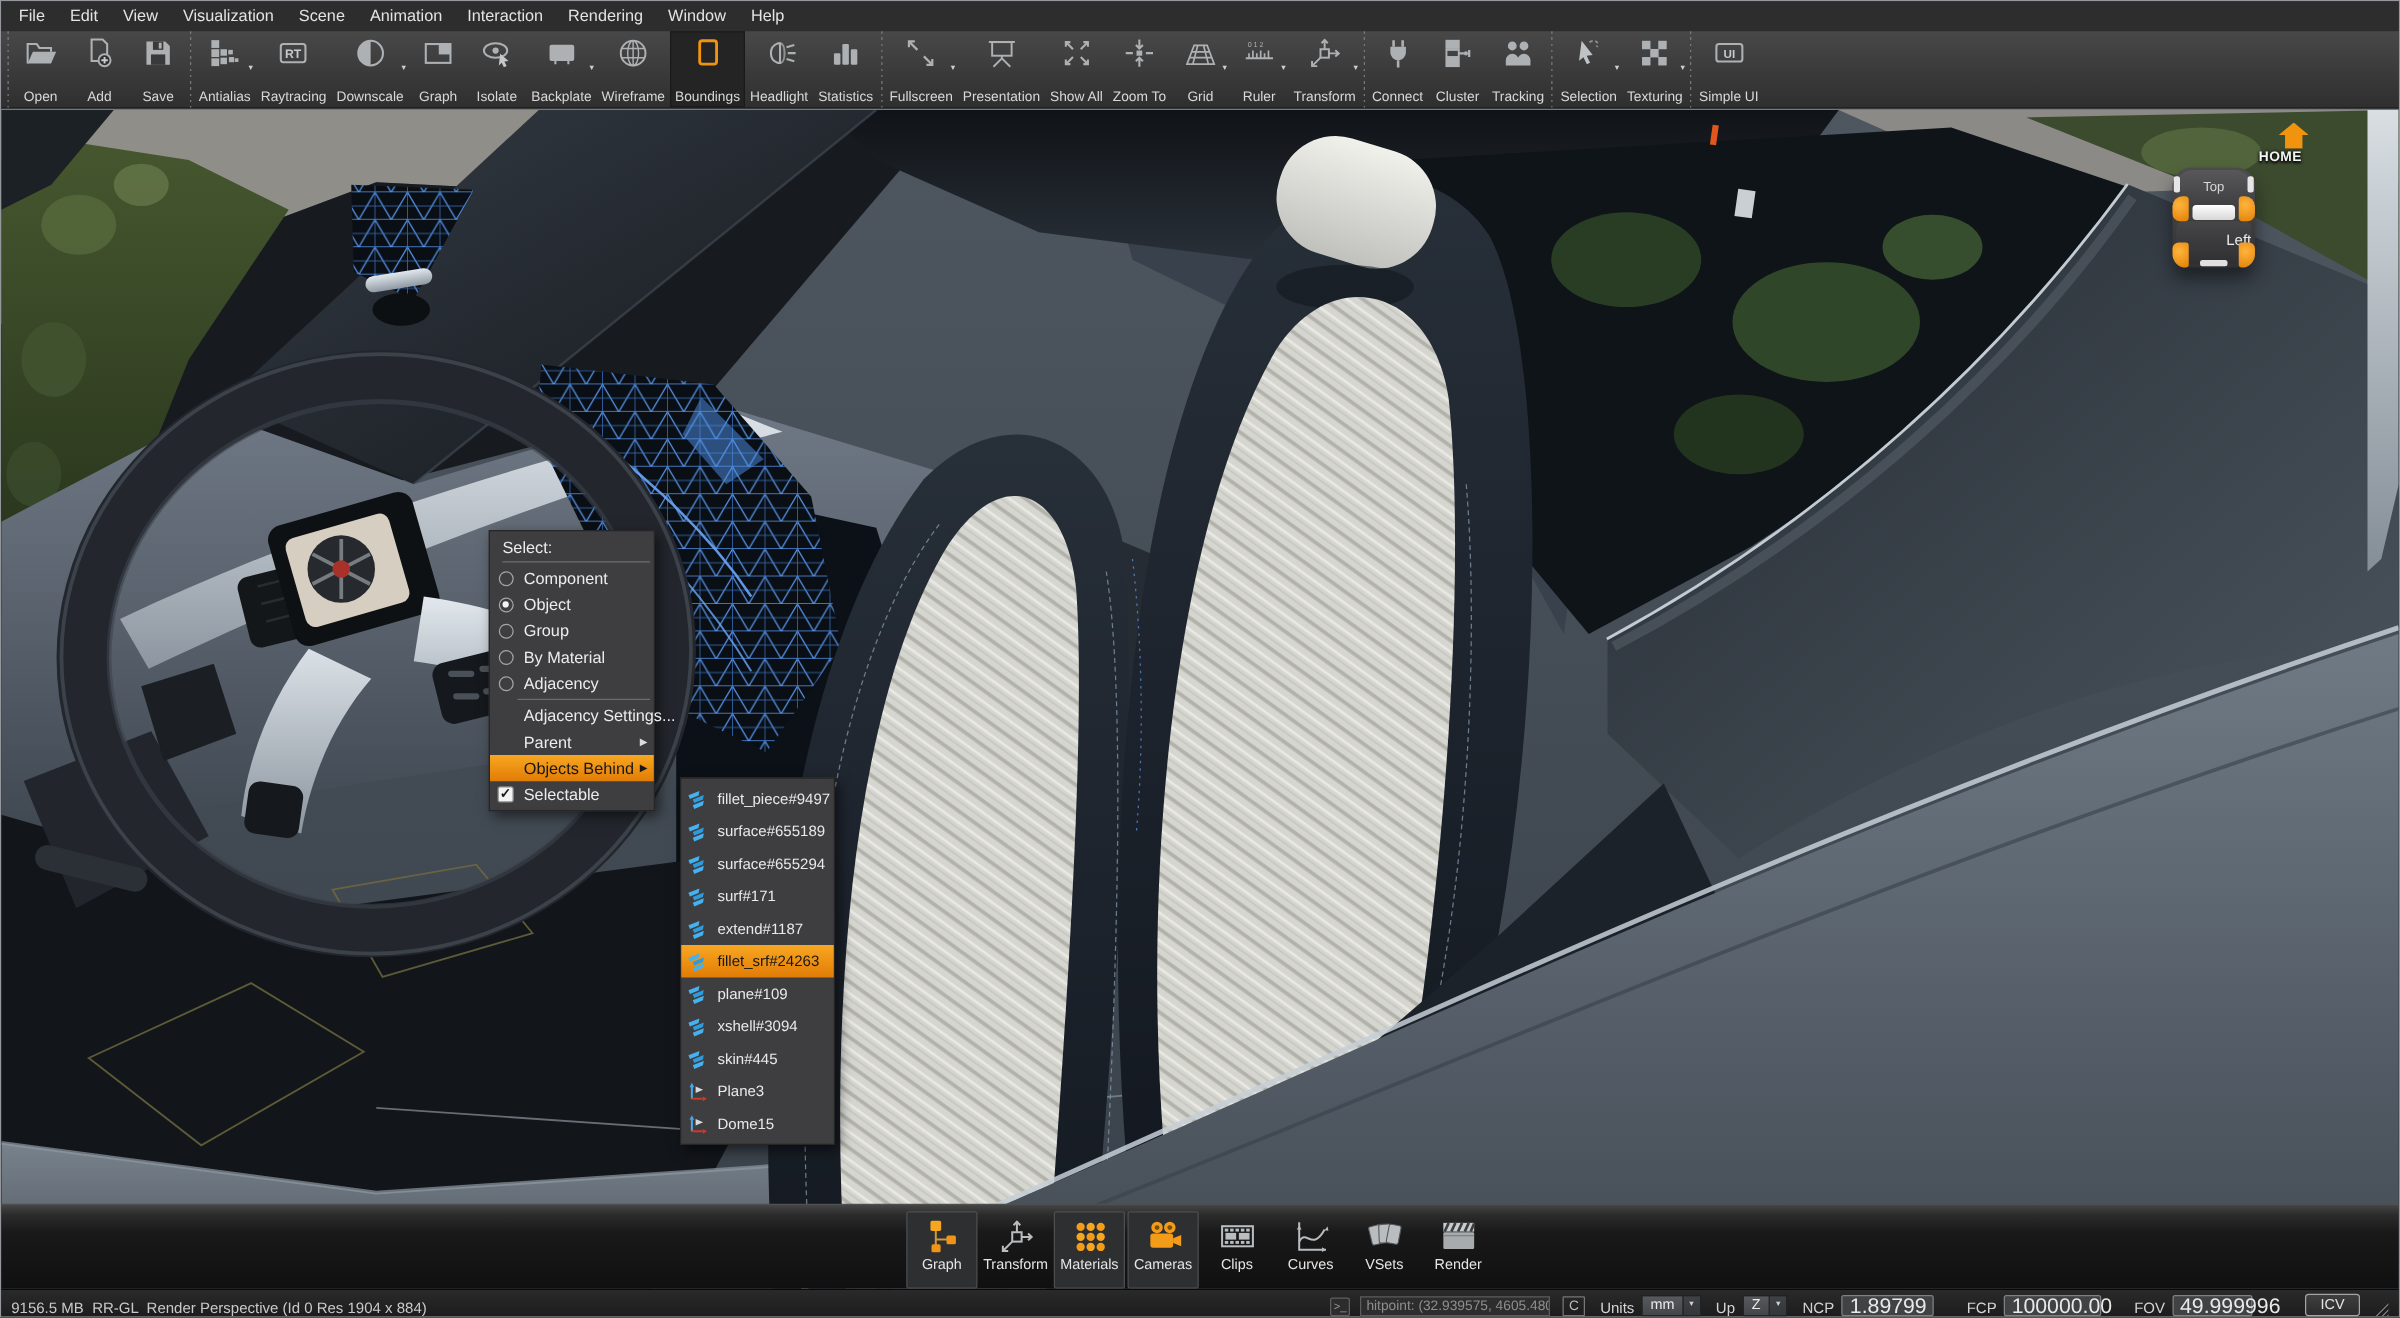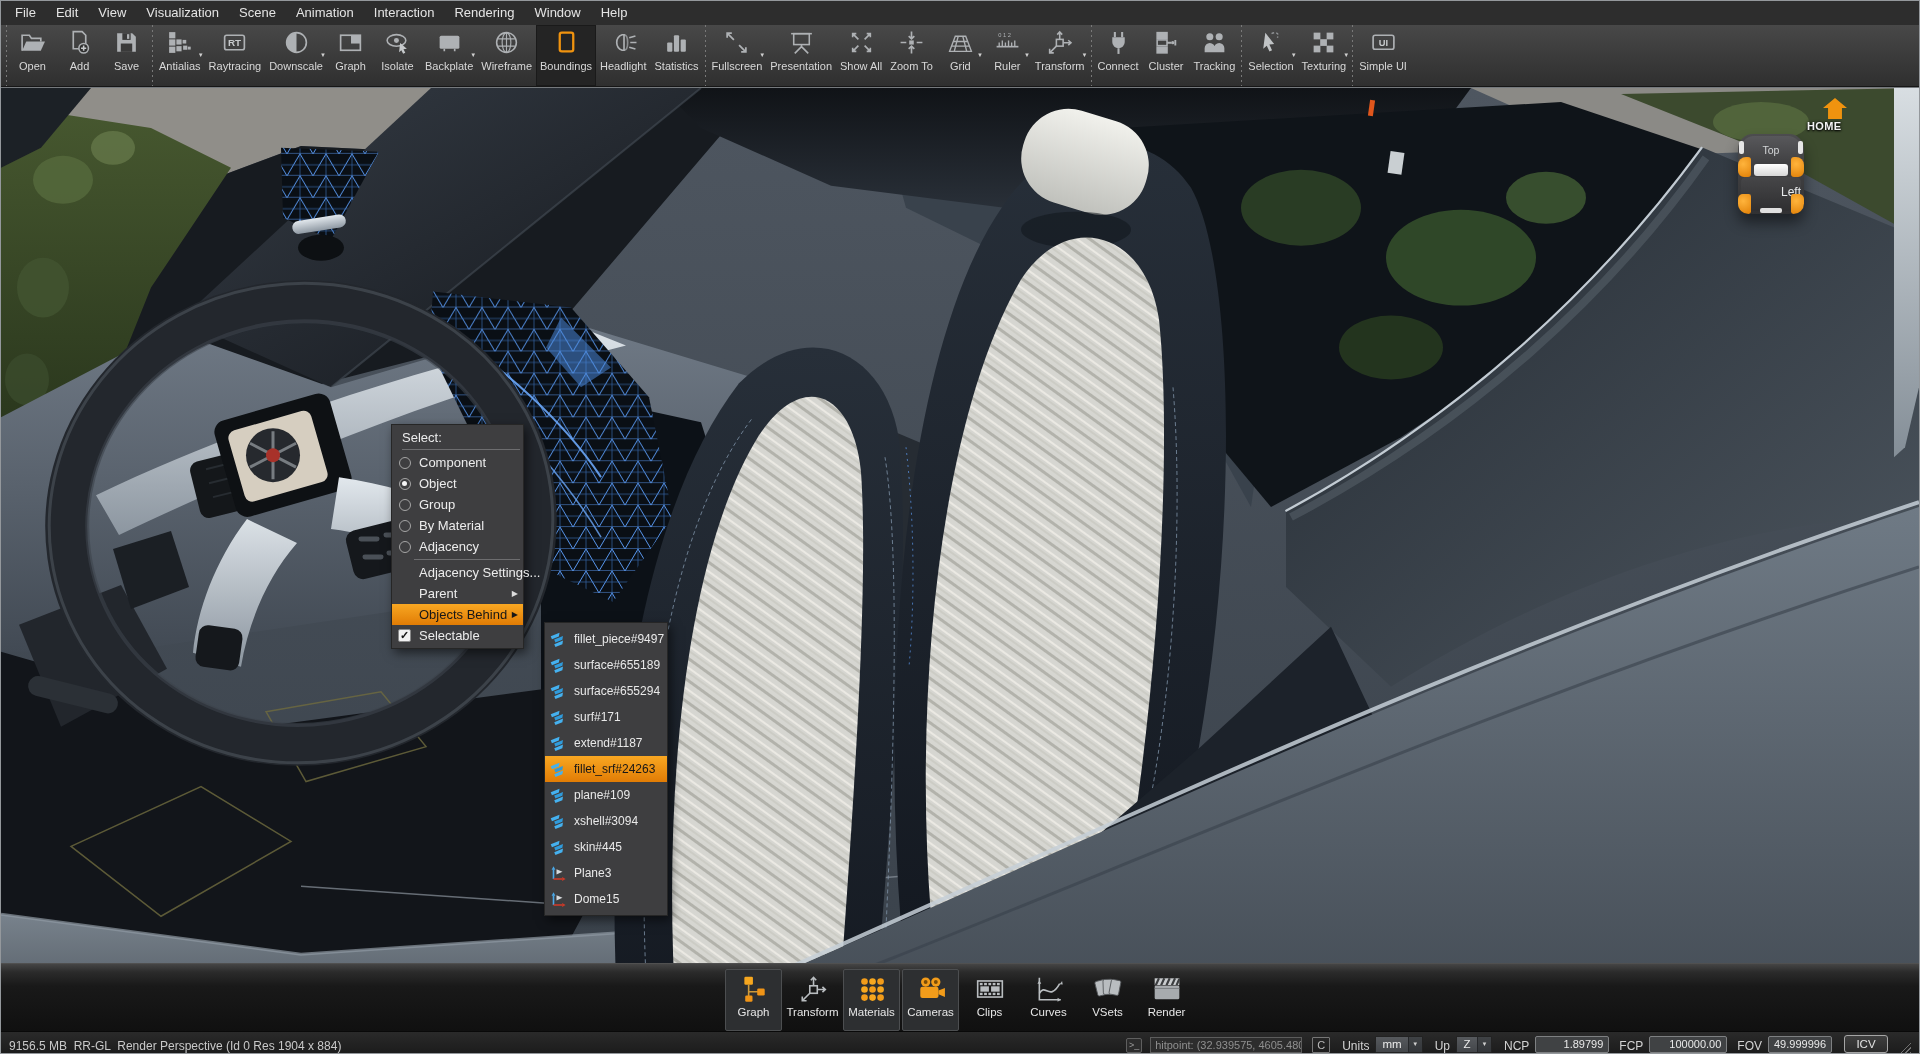--- a/index.html
+++ b/index.html
@@ -8,21 +8,21 @@
 
 .menubar{height:24px;background:#2d2d2d;display:flex;align-items:center;padding-left:4px;flex:none}
 .mitem{padding:0 10px;font-size:13px;color:#e4e4e4;line-height:24px;cursor:default;white-space:nowrap}
 
 .toolbar{height:62px;background:linear-gradient(180deg,#484848,#3a3a3a 55%,#2f2f2f);display:flex;align-items:stretch;padding-left:3px;flex:none;border-bottom:1px solid #161616}
 .tsep{width:5px;flex:none;background-image:repeating-linear-gradient(180deg,#787878 0 2px,transparent 2px 5px);background-size:1px 100%;background-repeat:no-repeat;background-position:center}
 .tbtn{position:relative;min-width:47px;padding:4px 4px 2px;display:flex;flex-direction:column;align-items:center;cursor:pointer;flex:none}
 .tbtn.active{background:#242424;box-shadow:inset 0 0 0 1px #1a1a1a}
 .ticon{width:27px;height:27px;flex:none}
 .ticon svg{width:100%;height:100%;display:block}
-.tlabel{font-size:11px;color:#d8d8d8;margin-top:4px;white-space:nowrap}
+.tlabel{font-size:11px;color:#d8d8d8;margin-top:16px;white-space:nowrap}
 .tarrow{position:absolute;right:1px;top:27px;font-size:6px;color:#cfcfcf}
 
 .viewport{flex:1;position:relative;border-top:1px solid #75797d;overflow:hidden;background:#39414a}
 .scene{position:absolute;left:0;top:0;width:100%;height:100%}
 
 .ctxmenu{position:absolute;left:390px;top:336px;width:133px;background:#3e3e40;border:1px solid #262626;box-shadow:3px 4px 10px rgba(0,0,0,.55);padding:2px 0;z-index:6}
 .ctx-title{height:21px;line-height:21px;padding-left:10px;font-size:13px;color:#ececec}
 .ctx-hr{height:1px;background:#6d6d6f;margin:1px 3px 2px 10px}
 .ctx-hr2{height:1px;background:#6d6d6f;margin:2px 3px 2px 22px}
 .ctx-row{height:21px;display:flex;align-items:center;padding:0 5px 0 5px;font-size:13px;color:#ececec;cursor:pointer}
@@ -69,23 +69,23 @@
 .sb-left{white-space:pre;margin-left:2px}
 .sb-spacer{flex:1}
 .sb-ico{width:16px;height:15px;border:1px solid #5f5f5f;background:#2c2c2c;color:#9c9c9c;font-size:9px;line-height:13px;text-align:center;border-radius:2px;margin-right:8px;flex:none}
 .sb-field{height:16px;background:#2d2d2d;border:1px solid #5c5c5c;color:#8f8f8f;font-size:11px;line-height:14px;padding:0 4px;white-space:nowrap;overflow:hidden;flex:none}
 .hitpoint{width:152px;margin-right:10px}
 .sb-c{width:18px;height:16px;border:1px solid #767676;color:#b9b9b9;font-size:11px;line-height:14px;text-align:center;margin-right:12px;border-radius:1px;flex:none}
 .sb-label{margin-right:6px;color:#d3d3d3;flex:none}
 .sb-select{display:flex;height:17px;border:1px solid #222;margin-right:12px;border-radius:1px;overflow:hidden;flex:none;cursor:pointer}
 .sb-select .val{background:linear-gradient(180deg,#56595d,#43464a);color:#ececec;font-size:11.5px;line-height:15px;padding:0 6px;min-width:20px;text-align:center}
 .sb-select .dd{width:14px;background:linear-gradient(180deg,#3f4245,#33363a);color:#cfcfcf;font-size:6px;line-height:15px;text-align:center;border-left:1px solid #26282b}
-.sb-num{height:17px;background:#404244;border:1px solid #7e8082;border-radius:2px;color:#e9e9e9;font-size:11px;line-height:15px;text-align:right;padding:0 5px;margin-right:10px;flex:none}
+.sb-num{height:17px;background:#404244;border:1px solid #7e8082;border-radius:2px;color:#e9e9e9;font-size:17px;line-height:15px;text-align:right;padding:0 5px;margin-right:26px;flex:none}
 .ncp{width:74px}.fcp{width:78px}.fov{width:64px}
-.sb-icv{width:44px;height:18px;border:1px solid #a5a5a5;border-radius:3px;background:linear-gradient(180deg,#3f3f3f,#2b2b2b);color:#e3e3e3;font-size:11.5px;line-height:16px;text-align:center;margin-left:2px;flex:none;cursor:pointer}
+.sb-icv{width:44px;height:18px;border:1px solid #a5a5a5;border-radius:3px;background:linear-gradient(180deg,#3f3f3f,#2b2b2b);color:#e3e3e3;font-size:11.5px;line-height:16px;text-align:center;margin-left:16px;flex:none;cursor:pointer}
 .grip{width:13px;height:13px;margin-left:10px;margin-right:2px;background:repeating-linear-gradient(135deg,transparent 0 2px,#707070 2px 3px);clip-path:polygon(100% 0,100% 100%,0 100%);flex:none}
 </style>
 </head>
 <body>
 
 <div class="window">
 
   <div class="menubar">
       <div class="mitem">File</div>
       <div class="mitem">Edit</div>

